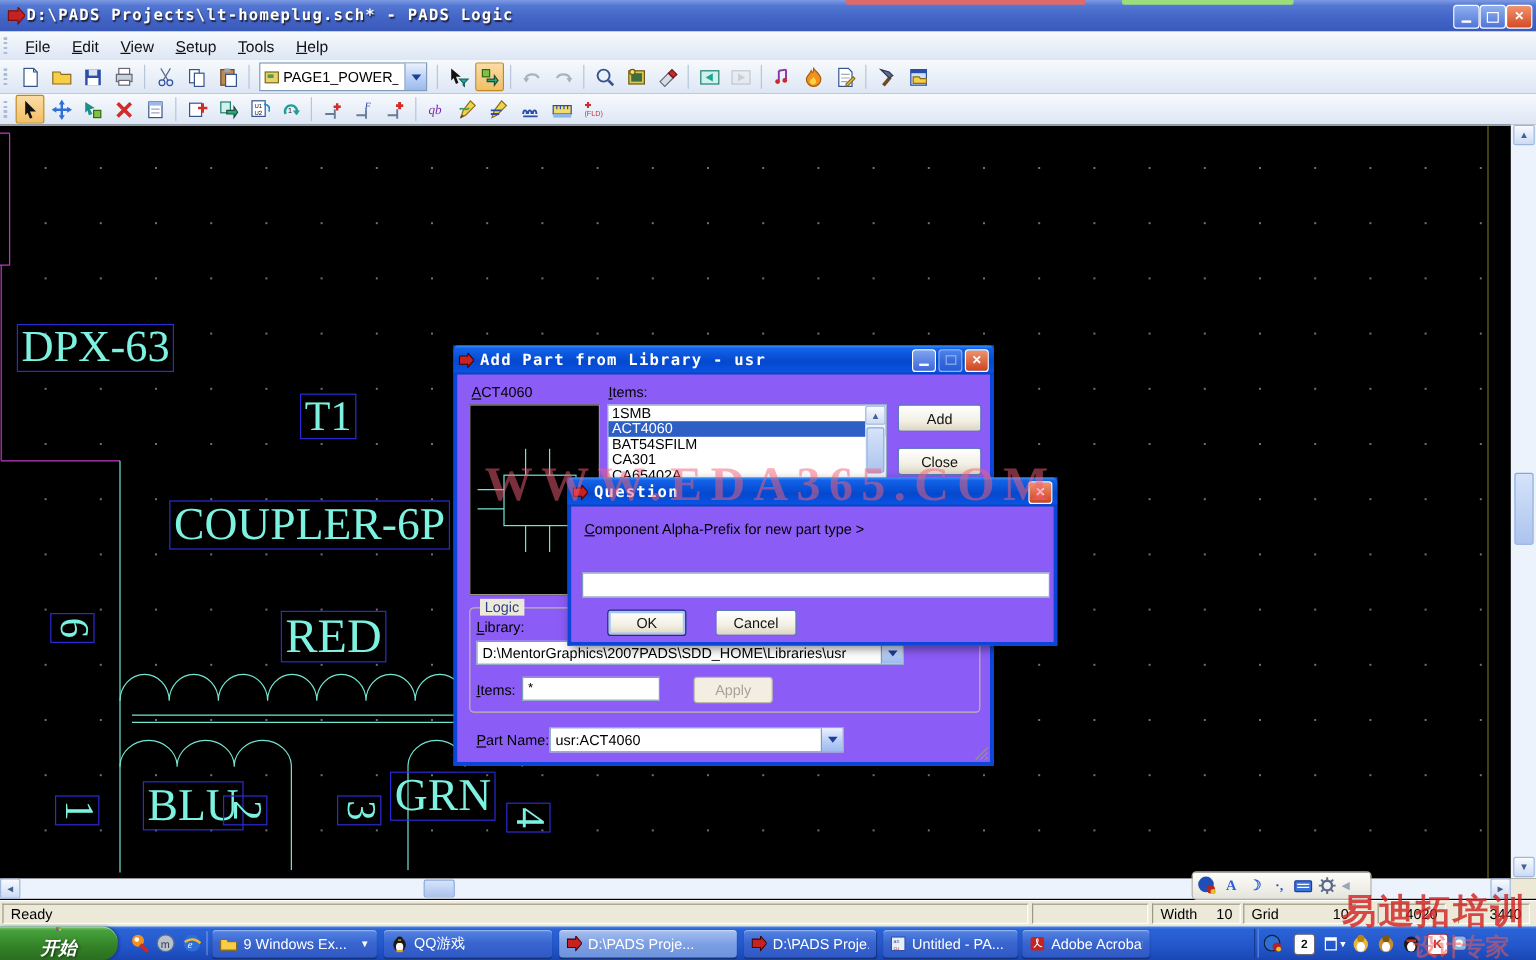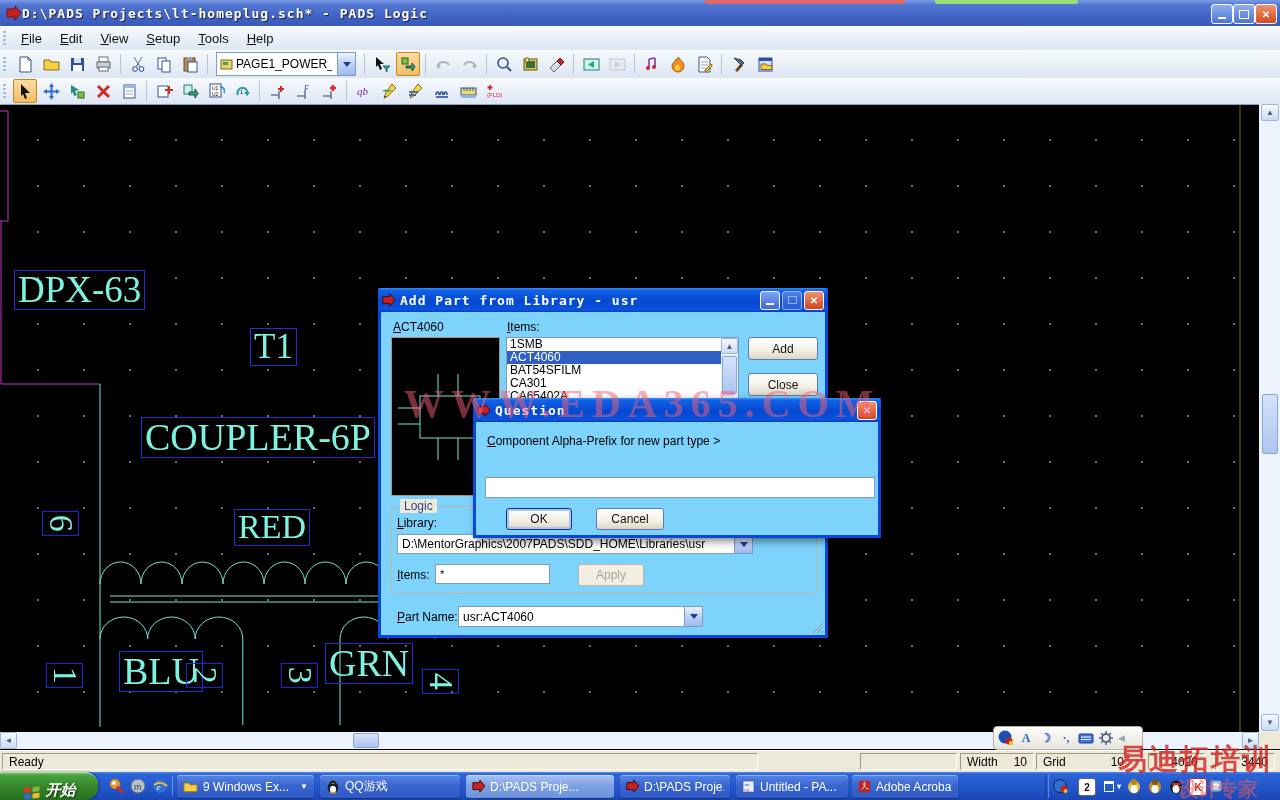--- a/index.html
+++ b/index.html
@@ -53,21 +53,21 @@
   
   .sb-btn{position:absolute;background:linear-gradient(180deg,#F7FAFE,#CCDBF3);
     border:1px solid #9EB6DC;border-radius:2px;color:#44608F;
     display:flex;align-items:center;justify-content:center;font-size:8px;box-sizing:border-box;}
   #hscroll{left:0;top:732px;width:1259px;height:17px;background:#EDF3FC;}
   #vscroll{left:1259px;top:104px;width:21px;height:628px;background:#EDF3FC;}
   .sb-thumb{position:absolute;background:linear-gradient(180deg,#D6E3FA,#ACC4EE);
     border:1px solid #86A7DC;border-radius:2px;box-sizing:border-box;}
   #sb-corner{left:1259px;top:732px;width:21px;height:17px;background:#ECE9D8;}
   
-  .dialog{position:absolute;background:#7dd3fc;border:3px solid #0A46D8;border-top:none;
+  .dialog{position:absolute;background:#8b5cf6;border:3px solid #0A46D8;border-top:none;
     box-shadow:3px 3px 8px rgba(0,0,0,.5);box-sizing:border-box;}
   .dlg-title{height:24px;margin:0 -3px;
     background:linear-gradient(180deg,#388EF8 0%,#1263E8 10%,#0548CE 55%,#0A52E2 90%,#0340B8 100%);
     display:flex;align-items:center;padding:0 4px;border-radius:4px 4px 0 0;}
   .dlg-title .dtext{color:#fff;font:bold 13px "DejaVu Sans Mono",monospace;letter-spacing:1px;margin-left:5px;flex:1;}
   .dlg-cap{width:18px;height:17px;border-radius:3px;border:1px solid #fff;margin-left:2px;
     background:linear-gradient(180deg,#7FA4F0,#3D66D8);display:flex;align-items:center;justify-content:center;color:#fff;font:bold 10px "Liberation Sans",sans-serif;}
   .dlg-cap.close{background:linear-gradient(180deg,#F0936F,#CE441E);}
   .dlg-cap.dis{opacity:.55;}
   .xpbtn{position:absolute;background:linear-gradient(180deg,#FFFFFF,#F2F0E4 60%,#DDD4C2);
@@ -88,22 +88,22 @@
   
   #statusbar{left:0;top:750px;width:1280px;height:22px;background:#ECE9D8;border-top:1px solid #fff;}
   .spanel{position:absolute;top:2px;height:17px;border:1px solid;border-color:#9D9A84 #FFF #FFF #9D9A84;
     font-size:12px;display:flex;align-items:center;box-sizing:border-box;padding:0 6px;}
   
   #taskbar{left:0;top:772px;width:1280px;height:28px;
     background:linear-gradient(180deg,#4E8CF0 0%,#2B63D6 8%,#2358CC 55%,#1A46B4 100%);}
   #startbtn{position:absolute;left:0;top:0;width:98px;height:28px;border-radius:0 13px 13px 0;
     background:linear-gradient(180deg,#8FCB7F 0%,#46A23C 12%,#348228 60%,#2A6E20 100%);
     box-shadow:1px 0 3px rgba(0,0,0,.4), inset 0 1px 0 rgba(255,255,255,.4);
-    display:flex;align-items:flex-end;justify-content:center;gap:5px;
-    color:#fff;font:bold italic 15px "Liberation Sans",sans-serif;text-shadow:1px 1px 2px #143814;}
+    display:flex;align-items:center;justify-content:center;gap:5px;
+    color:#fff;font:bold italic 15px "Liberation Sans",sans-serif;text-shadow:1px 1px 2px #143814;flex-direction:column;}
   .qlicon{position:absolute;top:5px;width:18px;height:18px;}
   .taskbtn{position:absolute;top:3px;height:23px;border-radius:3px;
     background:linear-gradient(180deg,#5786E4,#3A66D0 45%,#2F58C4);
     box-shadow:0 1px 1px rgba(0,0,0,.35), inset 0 1px 0 rgba(255,255,255,.35);
     color:#fff;font-size:12px;display:flex;align-items:center;padding:0 6px;gap:5px;
     white-space:nowrap;overflow:hidden;box-sizing:border-box;}
   .taskbtn.activewin{background:linear-gradient(180deg,#A9C1F0,#7C9FE4 50%,#6E93DC);}
   .trayicon{position:absolute;top:6px;width:16px;height:16px;border-radius:3px;
     display:flex;align-items:center;justify-content:center;font:bold 10px "Liberation Sans",sans-serif;}
   #clock{position:absolute;left:1299px;top:7px;color:#fff;font-size:12px;text-shadow:1px 1px 1px #123;}
@@ -432,21 +432,21 @@
     <path d="M100 279 V622" stroke="#72E6D2" fill="none"></path>
     <path d="M100 479 a20.5 22 0 0 1 41 0 a20.5 22 0 0 1 41 0 a20.5 22 0 0 1 41 0 a20.5 22 0 0 1 41 0 a20.5 22 0 0 1 41 0 a20.5 22 0 0 1 41 0 a20.5 22 0 0 1 41 0" stroke="#72E6D2" fill="none"></path>
     <path d="M110 491 H380 M110 497 H380" stroke="#72E6D2" fill="none"></path>
     <path d="M100 534 a23.8 22 0 0 1 47.6 0 a23.8 22 0 0 1 47.6 0 a23.8 22 0 0 1 47.6 0 M242.8 534 V620" stroke="#72E6D2" fill="none"></path>
     <path d="M340 534 V620 M340 534 a23.8 22 0 0 1 47.6 0 a23.8 22 0 0 1 47.6 0" stroke="#72E6D2" fill="none"></path>
     <path d="M1240 0 V628" stroke="#6E6E1A" fill="none"></path>
   </svg>
   <div class="schlabel" style="left:14px;top:165px;font-size:37px">DPX-63</div>
   <div class="schlabel" style="left:250px;top:223px;font-size:35px">T1</div>
   <div class="schlabel" style="left:141px;top:312px;font-size:38px">COUPLER-6P</div>
-  <div class="schlabel" style="left:234px;top:404px;font-size:34px">RED</div>
+  <div class="schlabel" style="left:234px;top:404px;font-size:40px">RED</div>
   <div class="schlabel rot90" style="left:48px;top:400px;font-size:34px">6</div>
   <div class="schlabel rot90" style="left:52px;top:552px;font-size:34px">1</div>
   <div class="schlabel" style="left:119px;top:546px;font-size:38px">BLU</div>
   <div class="schlabel rot90" style="left:192px;top:552px;font-size:34px">2</div>
   <div class="schlabel rot90" style="left:287px;top:552px;font-size:34px">3</div>
   <div class="schlabel" style="left:325px;top:538px;font-size:38px">GRN</div>
   <div class="schlabel rot90" style="left:428px;top:558px;font-size:34px">4</div>
 </div>
 
 <div class="abs" id="hscroll">
@@ -555,21 +555,21 @@
   </div>
   <div class="xpbtn default" style="left:30px;top:110px;width:66px;height:22px">OK</div>
   <div class="xpbtn" style="left:120px;top:110px;width:68px;height:22px">Cancel</div>
 </div>
 
 <div class="abs" id="wm-eda">WWW.EDA365.COM</div>
 <div class="abs" id="wm-corner1">易迪拓培训</div>
 <div class="abs" id="wm-corner2">设计专家</div>
 
 <div class="abs" id="statusbar">
-  <div class="spanel" style="left:2px;width:756px">Ready</div>
+  <div class="spanel" style="left:2px;width:855px">Ready</div>
   <div class="spanel" style="left:860px;width:97px"></div>
   <div class="spanel" style="left:960px;width:74px;justify-content:space-between">
     <span>Width</span>
     <span>10</span>
   </div>
   <div class="spanel" style="left:1036px;width:95px;justify-content:space-between">
     <span>Grid</span>
     <span>10</span>
   </div>
   <div class="spanel" style="left:1148px;width:57px;justify-content:flex-end">4020</div>

